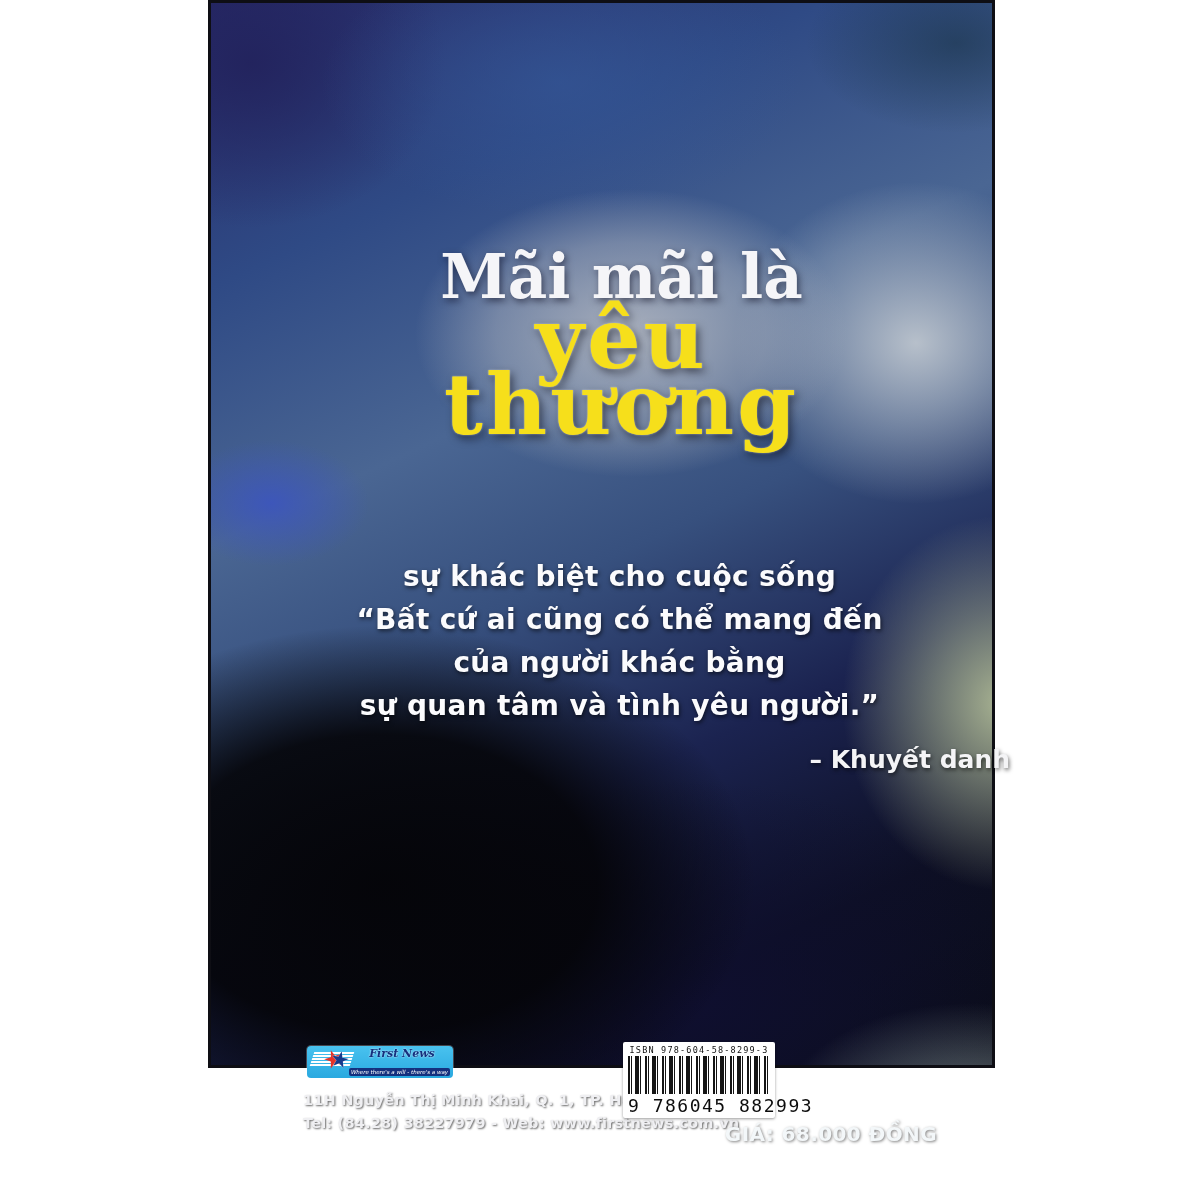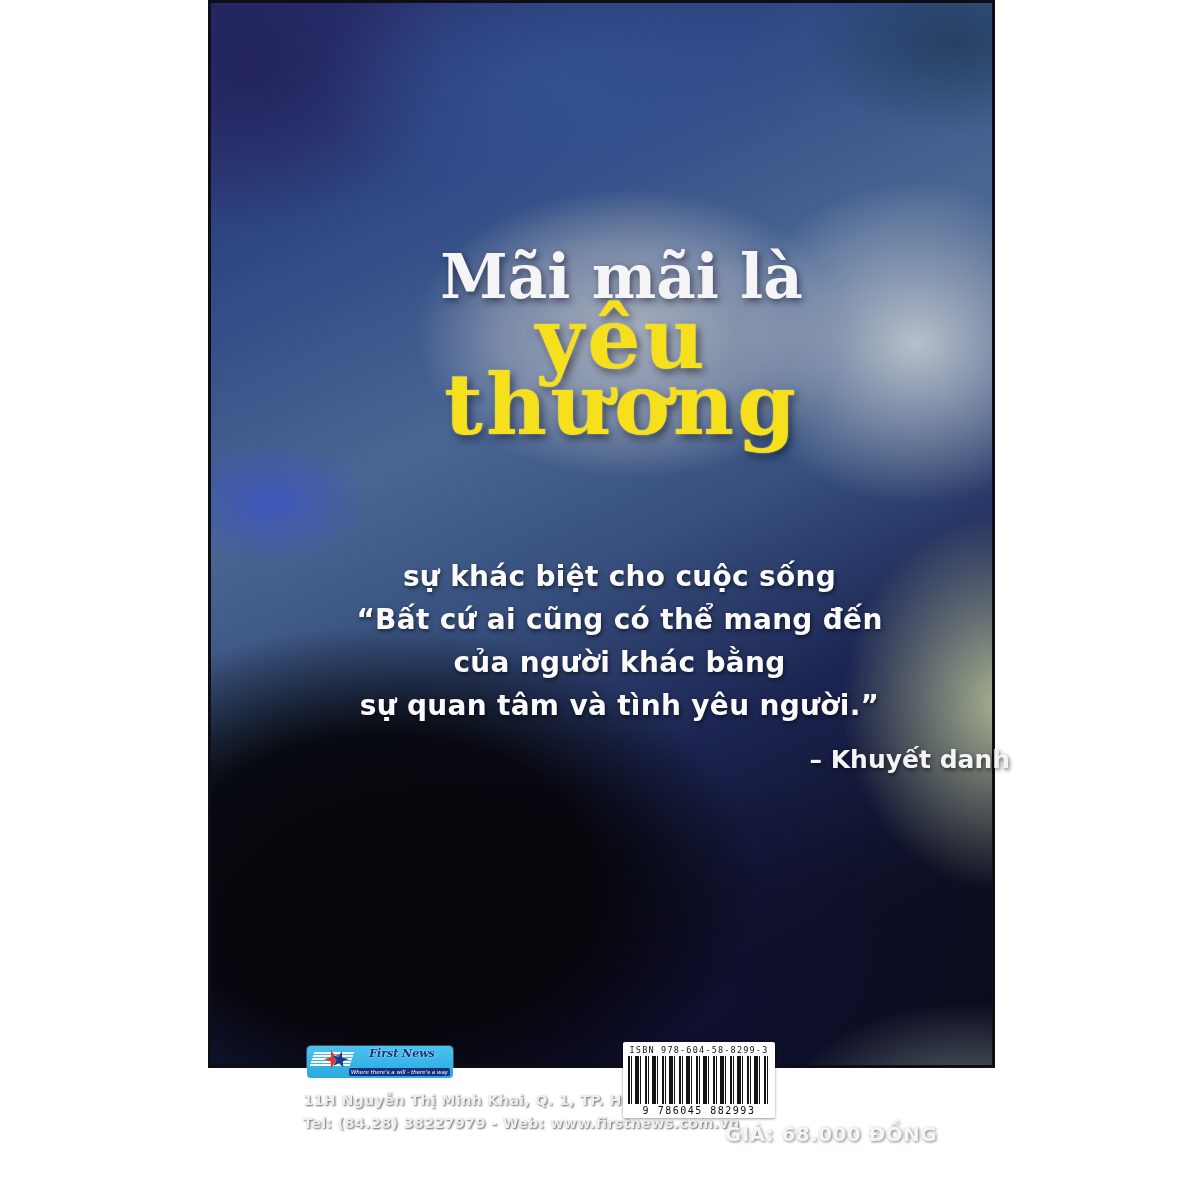--- a/index.html
+++ b/index.html
@@ -70,21 +70,21 @@
     border-radius:2px; padding:3px 5px 2px 5px; display:flex; flex-direction:column;
     box-shadow:0 1px 3px rgba(0,0,0,.4); }
   .bc-left { left:412px; }
   .bc-right { left:572px; }
   .bc-label { font-family:"DejaVu Sans Mono",monospace; font-size:8.5px; letter-spacing:1.2px;
     color:#111; text-align:center; white-space:nowrap; overflow:hidden; }
   .bc-bars { flex:1; margin-top:1px;
     background:repeating-linear-gradient(90deg,
       #141414 0 2px, #ffffff 2px 3px, #141414 3px 4px, #ffffff 4px 7px,
       #141414 7px 11px, #ffffff 11px 12px, #141414 12px 13px, #ffffff 13px 17px); }
-  .bc-digits { font-family:"DejaVu Sans Mono",monospace; font-size:10px; color:#0c0c0c;
+  .bc-digits { font-family:"DejaVu Sans Mono",monospace; font-size:18px; color:#0c0c0c;
     text-align:center; letter-spacing:1.5px; white-space:nowrap; margin-top:1px; }
 
   
   .price { position:absolute; right:55px; top:1119px; font-size:20px; color:#f3f7f9;
     letter-spacing:.4px; text-shadow:1px 1px 3px rgba(0,0,0,.5); white-space:nowrap; font-weight:bold; }
   .price .num { font-weight:bold; }
 </style>
 </head>
 <body>
 

